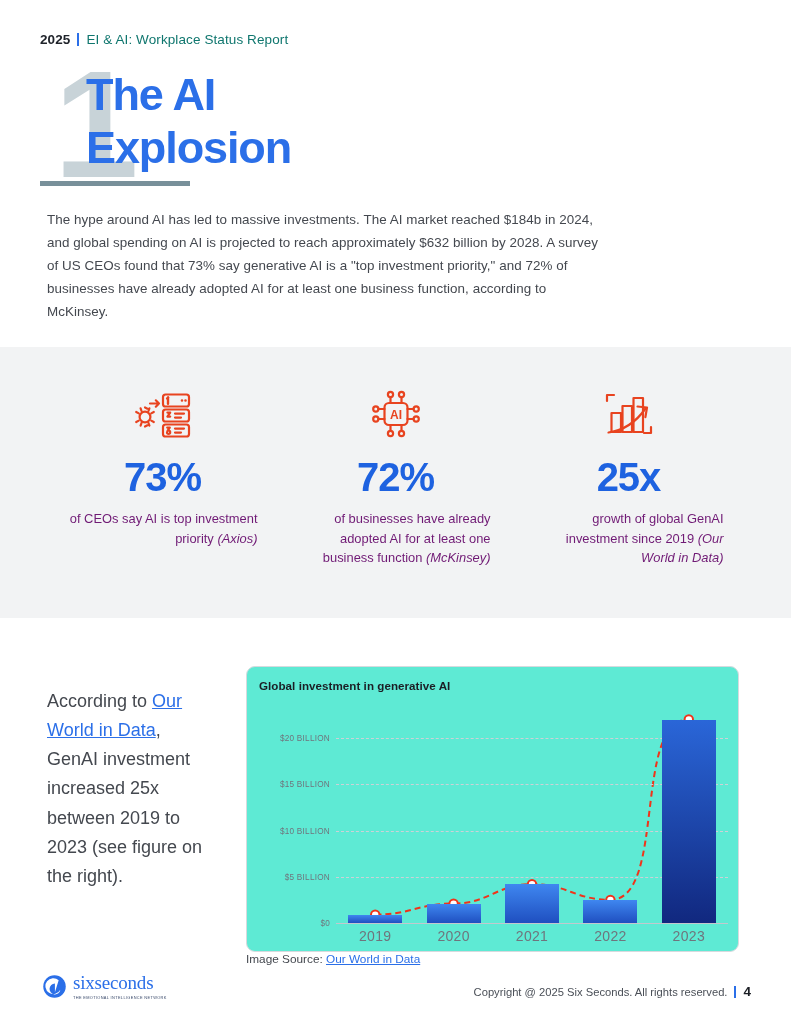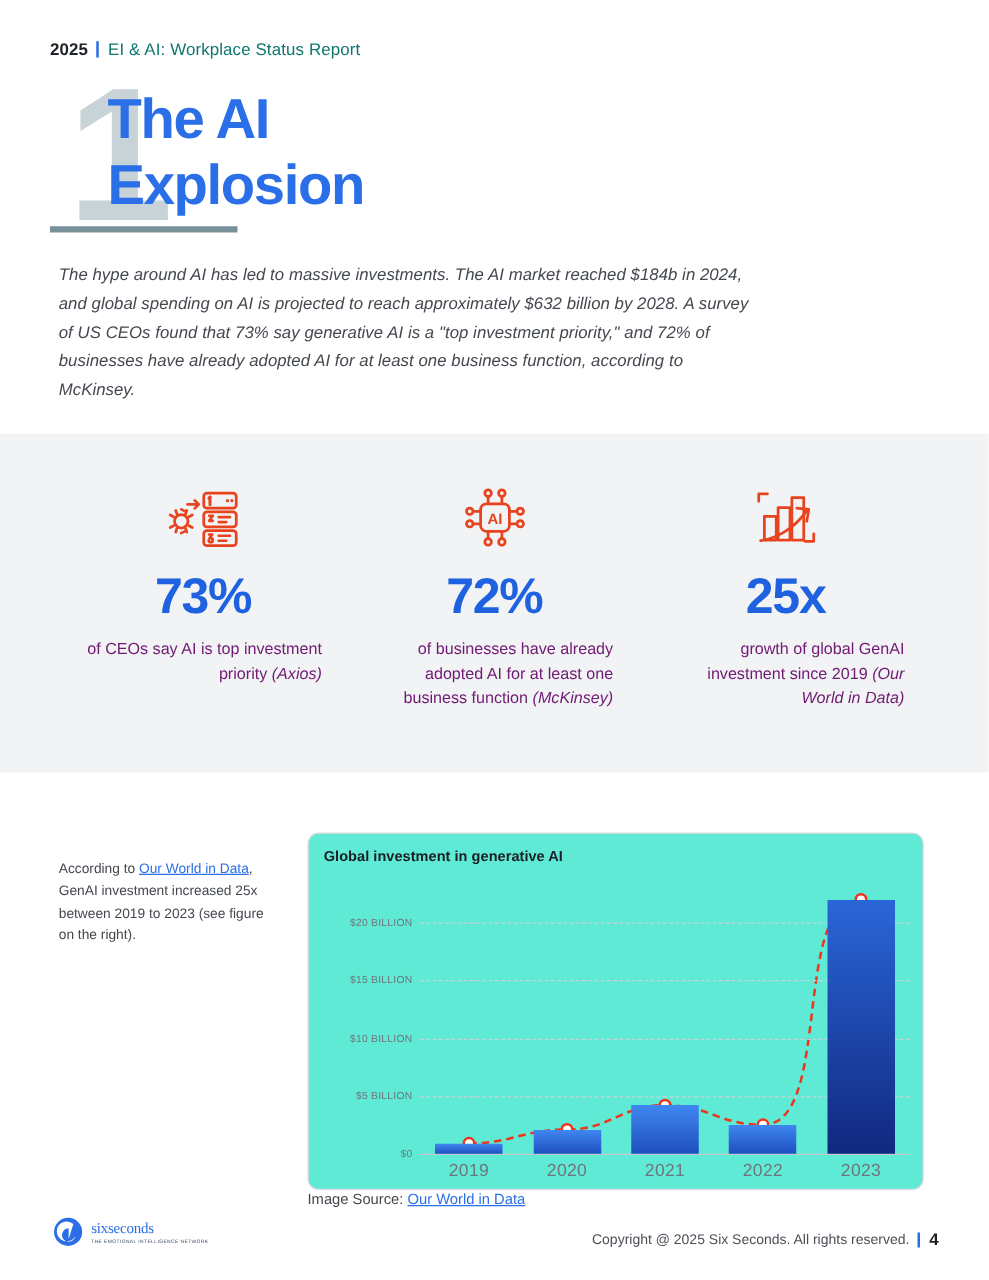--- a/index.html
+++ b/index.html
@@ -29,21 +29,21 @@
   .title-text {
     position: absolute; left: 38px; top: 6px;
     font-size: 45px; font-weight: 700; color: #2b6fe8;
     line-height: 1.18; letter-spacing: -1.1px; white-space: pre-line;
   }
   .title-rule { position: absolute; left: 40px; top: 181px; width: 150px; height: 5px; background: #78909a; }
 
   
   .intro {
     position: absolute; left: 47px; top: 208px; width: 556px;
-    font-size: 13.4px; line-height: 1.72; color: #44484f; letter-spacing: .05px; font-style: italic;
+    font-size: 13.4px; line-height: 1.72; color: #44484f; letter-spacing: .05px;
   }
 
   
   .stats-band {
     position: absolute; left: 0; top: 347px; width: 791px; height: 271px;
     background: #f2f3f4;
   }
   .stats-row { display: flex; height: 100%; padding: 36px 46px 0 46px; }
   .stat { flex: 1; display: flex; flex-direction: column; align-items: center; }
   .stat-icon { height: 62px; display: flex; align-items: center; justify-content: center; }
@@ -53,21 +53,21 @@
   }
   .stat-desc {
     margin-top: 12px; font-size: 12.9px; line-height: 1.52; color: #701a75;
     text-align: right; max-width: 190px;
   }
   .stat-desc em { font-style: italic; }
 
   
   .side-note {
     position: absolute; left: 47px; top: 687px; width: 168px;
-    font-size: 11px; line-height: 1.62; color: #44484f;
+    font-size: 18px; line-height: 1.62; color: #44484f;
   }
   .side-note a, .src-line a { color: #2b6fe8; text-decoration: underline; }
 
   .chart-card {
     position: absolute; left: 246px; top: 666px; width: 493px; height: 286px;
     background: #5eead4; border: 1px solid #d7dade; border-radius: 9px;
   }
   .chart-title {
     position: absolute; left: 12px; top: 12px;
     font-size: 11.6px; font-weight: 700; color: #1b1e24; letter-spacing: .05px;
@@ -94,21 +94,21 @@
 
   .src-line {
     position: absolute; left: 246px; top: 952px;
     font-size: 11.8px; color: #44484f;
   }
 
   
   .footer-logo { position: absolute; left: 42px; top: 973px; display: flex; align-items: center; gap: 6px; }
   .logo-mark { width: 25px; height: 25px; }
   .logo-words { display: flex; flex-direction: column; justify-content: center; }
-  .logo-name { font-family: "Liberation Serif", serif; font-size: 12px; color: #2b6fe8; line-height: 1; letter-spacing: -.2px; }
+  .logo-name { font-family: "Liberation Serif", serif; font-size: 19px; color: #2b6fe8; line-height: 1; letter-spacing: -.2px; }
   .logo-tag { font-size: 3.9px; color: #3a4a6b; letter-spacing: .35px; margin-top: 2.5px; }
   .footer-right {
     position: absolute; right: 40px; top: 984px;
     display: flex; align-items: center; gap: 7px;
     font-size: 11.2px; color: #4a4f57;
   }
   .footer-pipe { display: inline-block; width: 2px; height: 12px; background: #2b6fe8; }
   .page-num { font-size: 13.5px; font-weight: 700; color: #1b1e24; }
 </style>
 </head>

